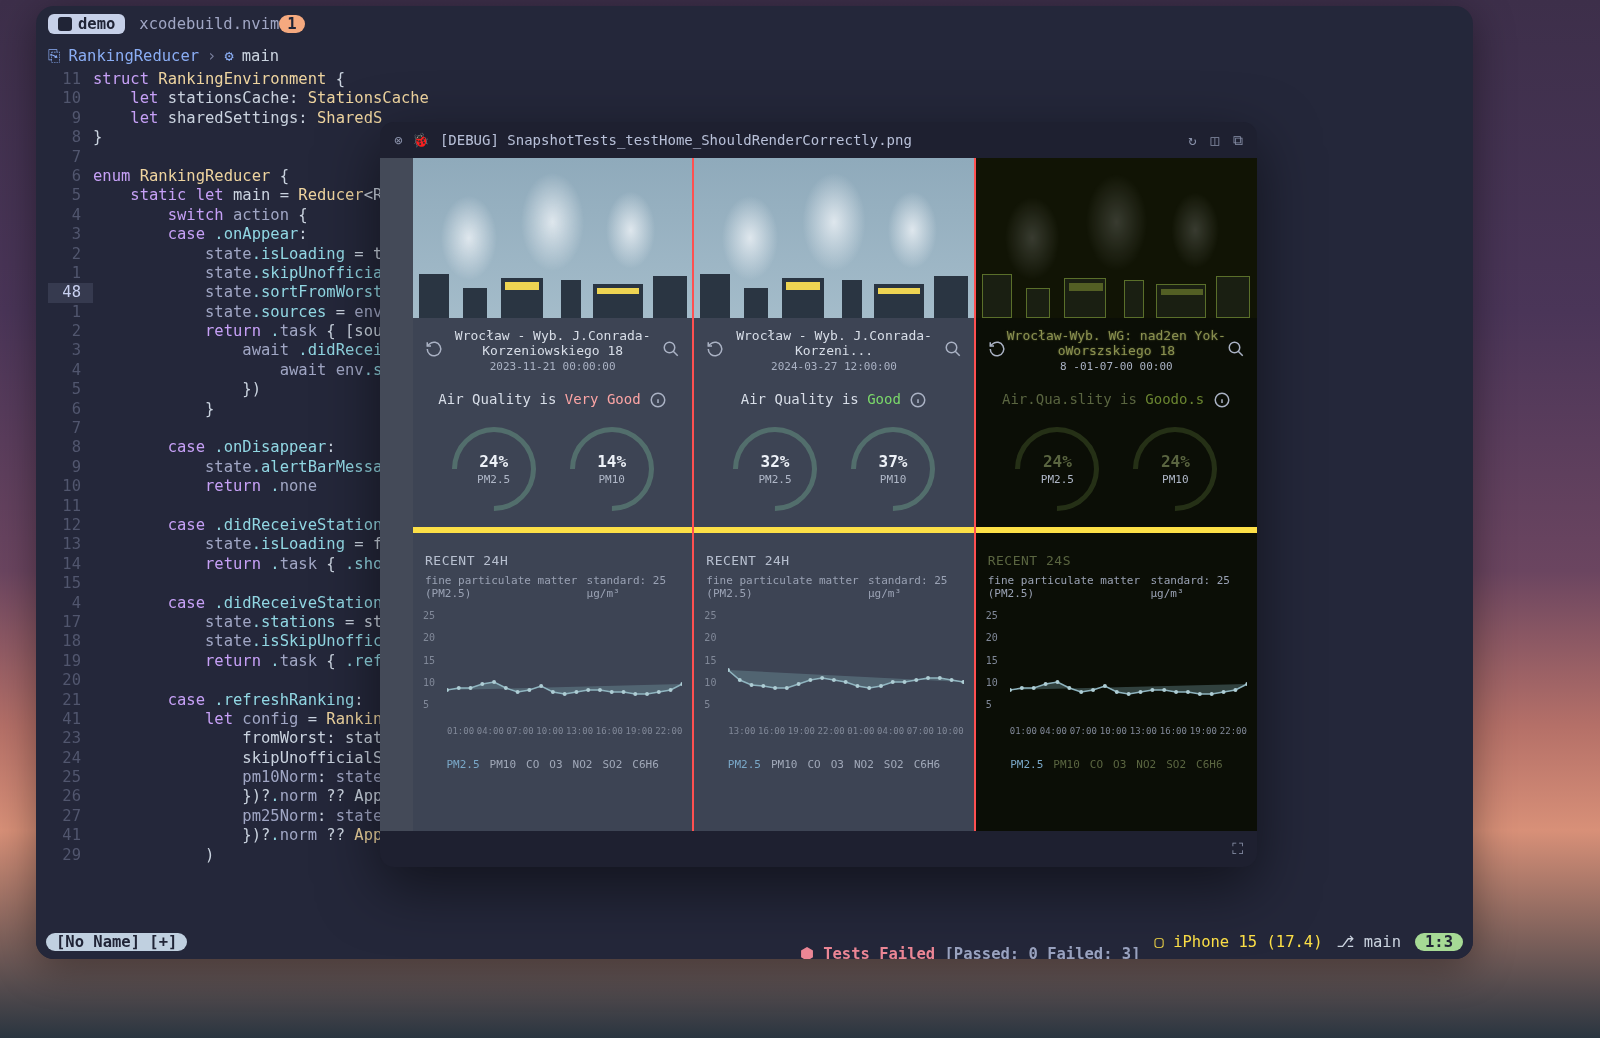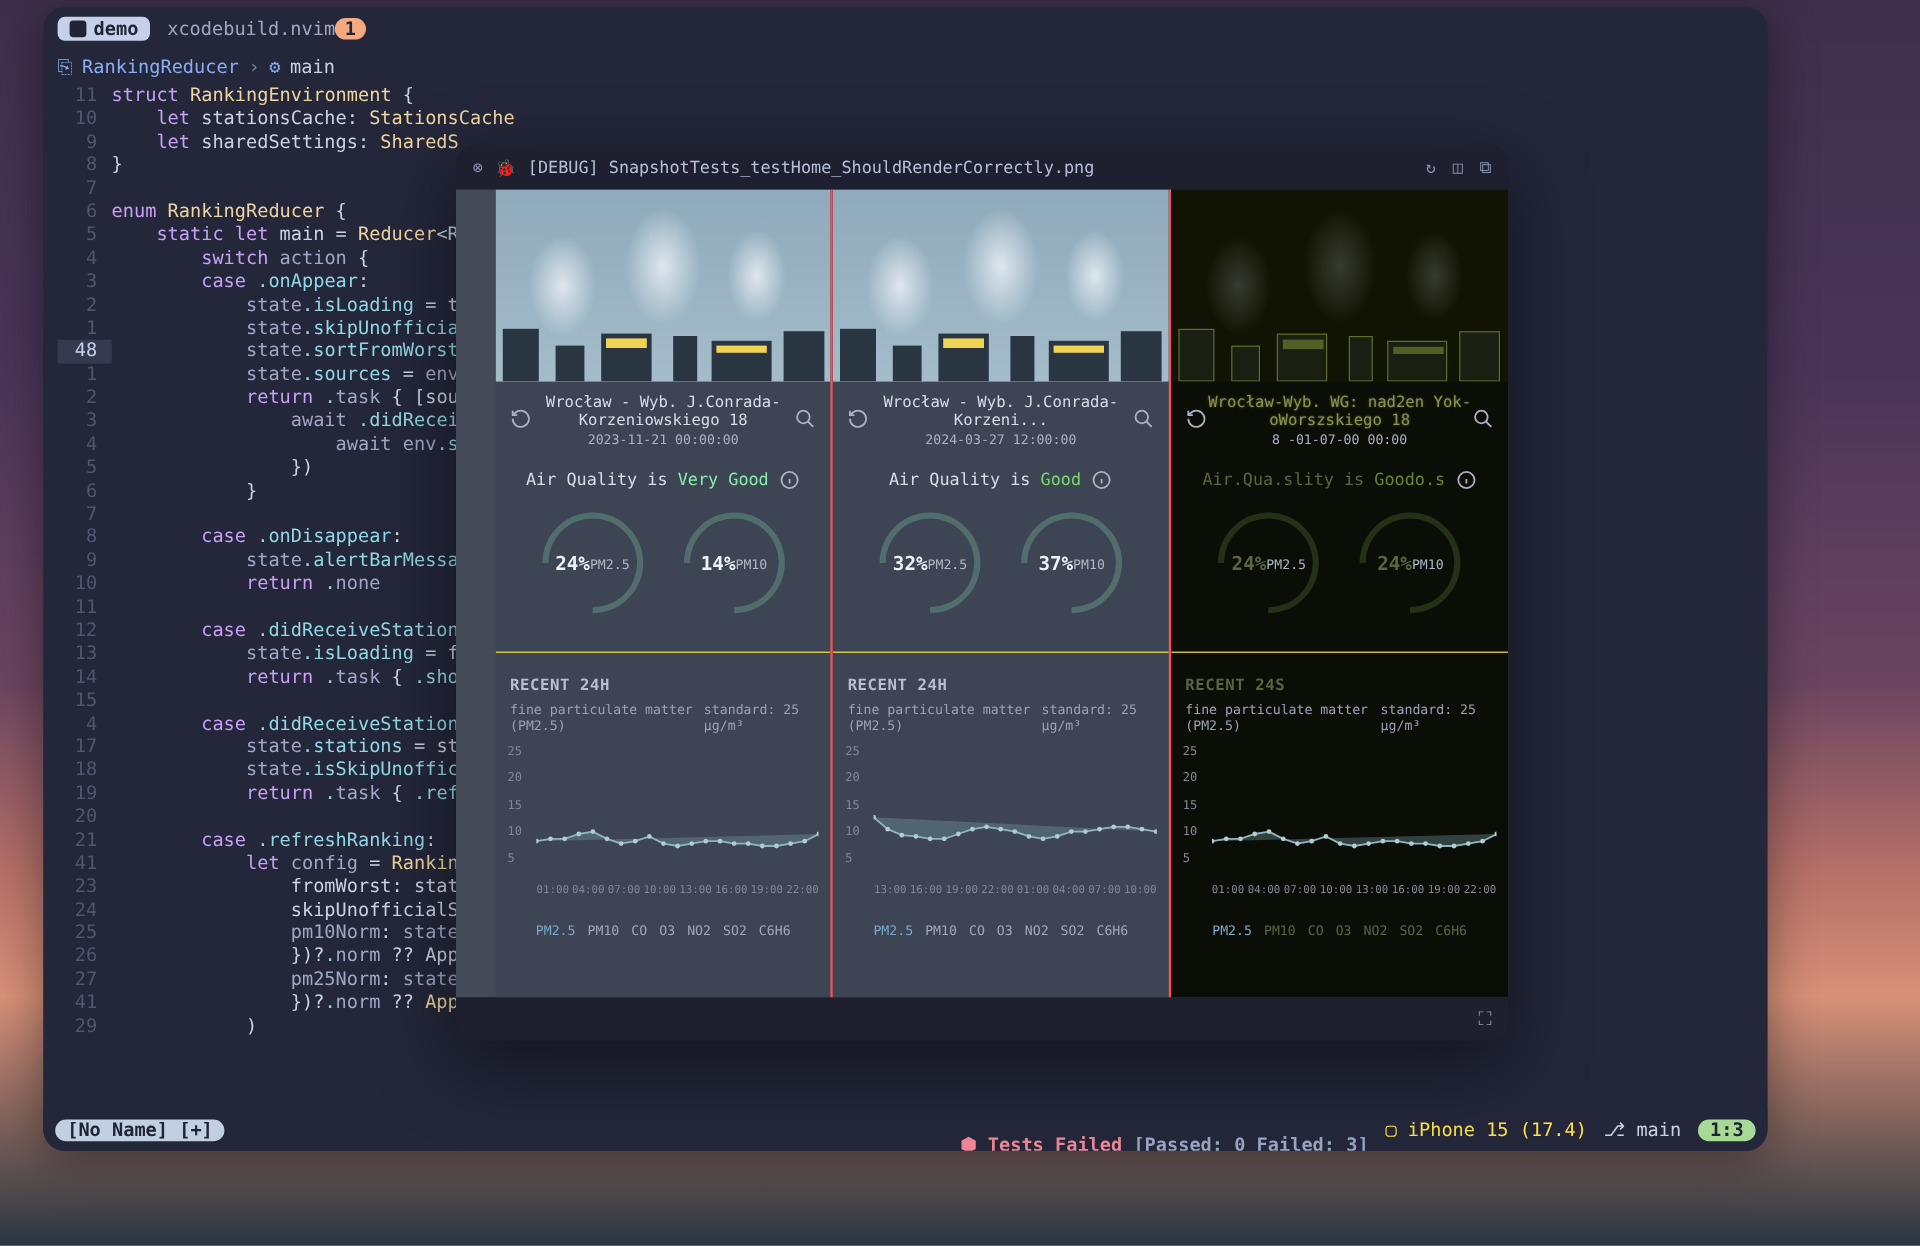--- a/index.html
+++ b/index.html
@@ -70,28 +70,28 @@
 .b3::after { content:''; position:absolute; top:4px; left:4px; width:34px; height:8px; background:#eed452; }
 .b4 { left:148px; width:20px; height:38px; }
 .b5 { left:180px; width:50px; height:34px; }
 .b5::after { content:''; position:absolute; top:4px; left:4px; width:42px; height:6px; background:#eed452; }
 .b6 { left:240px; width:34px; height:42px; }
 .stationrow { display:flex; align-items:center; justify-content:space-between; padding:10px 12px 0; color:#d8dee8; font-size:13px; }
 .station { text-align:center; flex:1; }
 .stname { font-size:13px; }
 .stdate { font-size:11px; color:#aab2c4; margin-top:2px; }
 .aqline { text-align:center; color:#d8dee8; font-size:14px; margin-top:18px; }
-.aq-vg { color:#86efac;text-align:right; }
+.aq-vg { color:#fca5a5;text-align:right; }
 .aq-g { color:#7bd96a; }
 .gauges { display:flex; justify-content:center; gap:34px; margin-top:18px; }
-.gauge { width:84px; height:84px; border-radius:50%; position:relative; display:flex; flex-direction:row; align-items:center; justify-content:center; }
+.gauge { width:84px; height:84px; border-radius:50%; position:relative; display:flex; flex-direction:column; align-items:center; justify-content:center; }
 .gauge::before { content:''; position:absolute; inset:0; border-radius:50%; border:5px solid rgba(115,175,145,.4); border-bottom-color:transparent; transform:rotate(45deg); }
 .gpc { font-size:16px; font-weight:600; color:#eef2f8; }
 .glb { font-size:11px; color:#b0b8c8; margin-top:2px; }
-.recent { padding:20px 12px 0; color:#b8c0d0; font-size:13px; letter-spacing:.5px; border-top:1px solid #fde047; margin-top:32px;font-weight:bold; }
+.recent { padding:20px 12px 0; color:#b8c0d0; font-size:13px; letter-spacing:.5px; border-top:6px solid #fde047; margin-top:16px; }
 .subrow { display:flex; justify-content:space-between; font-size:11px; color:#9aa2b4; padding:6px 12px; }
 .chart { height:130px; position:relative; margin:4px 10px 0; }
 .yax { position:absolute; left:0; top:0; color:#808898; font-size:10px; display:flex; flex-direction:column; justify-content:space-between; height:100px; }
 .plot { position:absolute; left:24px; right:0; top:0; height:100px; }
 .plot svg { width:100%; height:100%; }
 .xax { position:absolute; bottom:4px; left:24px; right:0; display:flex; justify-content:space-between; font-size:9px; color:#808898; }
 .pollutants { display:flex; gap:10px; justify-content:center; margin-top:18px; font-size:11px; color:#a0a8b8; }
 .pollutants .active { color:#7aa8c8; }
 .darkpanel .sky { background:#111405; }
 .darkpanel .sky .smoke { opacity:.22; }

